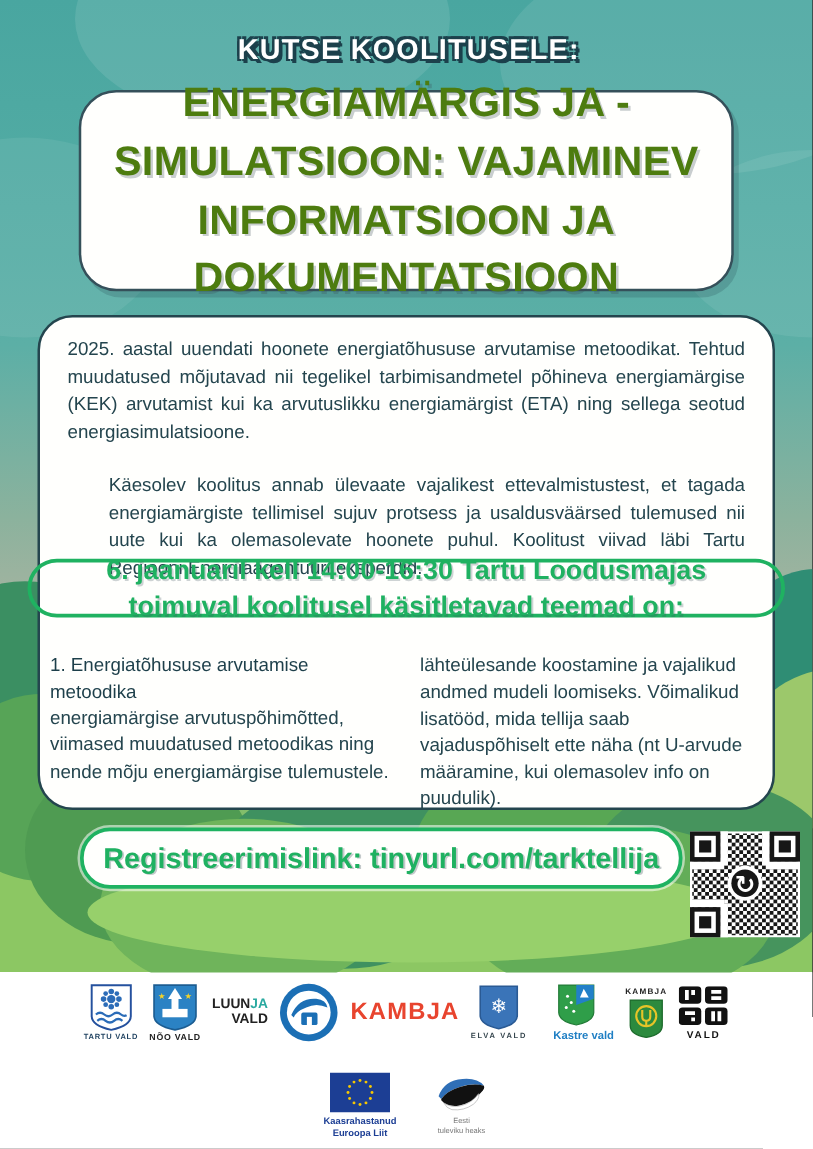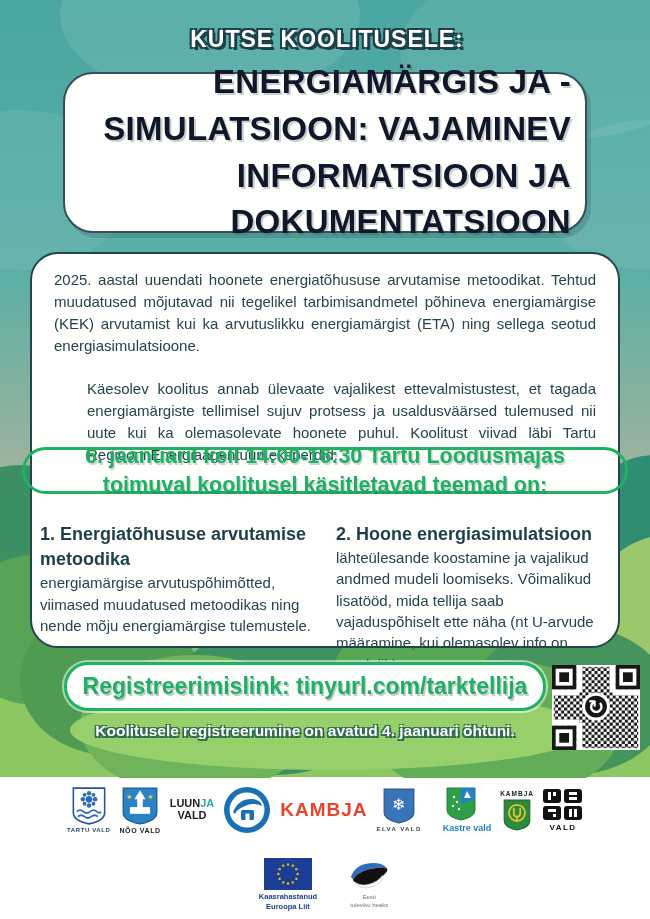--- a/index.html
+++ b/index.html
@@ -42,21 +42,21 @@
     z-index:4;
   }
   .title-box {
     position:absolute; left:63px; top:72px; width:524px; height:161px;
     background:#fffffd; border:2px solid #35505a; border-radius:30px;
     box-shadow:4px 5px 0 rgba(20,50,60,0.18);
     display:flex; align-items:center; justify-content:center; z-index:4;
     padding:0 14px;
   }
   .title-box h1 {
-    color:#0f172a; font-size:33px; line-height:1.42; text-align:right;
+    color:#4d7c0f; font-size:33px; line-height:1.42; text-align:center;
     font-weight:bold; letter-spacing:0.3px;
     text-shadow:2px 2px 0 rgba(60,80,90,0.28);
   }
   .card {
     position:absolute; left:30px; top:252px; width:590px; height:396px;
     background:#fffffd; border:2px solid #24454e; border-radius:28px;
     z-index:2; padding:15px 22px 0 22px;
   }
   .card p.body {
     color:#24454e; font-size:15px; line-height:1.47; text-align:justify;
@@ -69,21 +69,21 @@
   }
   .schedule-pill .banner-text {
     color:#1fb161; font-weight:bold; font-size:21.5px; line-height:1.33;
     text-align:center; width:560px;
     text-shadow:1.5px 1.5px 0 rgba(60,80,90,0.25);
   }
   .topics {
     position:absolute; left:40px; top:522px; width:570px; display:flex; gap:22px; z-index:3;
   }
   .topic { width:278px; }
-  .topic h3 { color:#1d3f4a; font-size:18px; font-weight:bold; line-height:1.4; }
+  .topic h3 { color:#1d3f4a; font-size:15px; font-weight:normal; line-height:1.4; }
   .topic p  { color:#24454e; font-size:15px; line-height:1.42; }
   .reg-pill {
     position:absolute; left:64px; top:662px; width:482px; height:49px;
     background:#fffffd; border:3px solid #1fb261; border-radius:24px;
     box-shadow:0 0 0 2px rgba(255,255,255,0.55);
     display:flex; align-items:center; justify-content:center; z-index:3; cursor:pointer;
   }
   .reg-pill span {
     color:#1fb161; font-weight:bold; font-size:23px;
     text-shadow:1.5px 1.5px 0 rgba(60,80,90,0.3);
@@ -101,21 +101,21 @@
   }
   .logo-row {
     position:absolute; left:0; top:8px; width:650px; display:flex;
     justify-content:center; align-items:center; gap:9px;
   }
   .logo-row2 { top:80px; gap:30px; }
   .logo { display:flex; flex-direction:column; align-items:center; gap:2px; }
   .logo-h { flex-direction:row; gap:6px; }
   .lg-label { font-size:6px; font-weight:bold; color:#1c3f5e; letter-spacing:0.6px; text-align:center; }
   .pre { white-space:pre-line; }
-  .luunja-txt { font-size:11px; font-weight:bold; color:#222; line-height:1.05; text-align:center; }
+  .luunja-txt { font-size:11px; font-weight:bold; color:#222; line-height:1.05; text-align:right; }
   .luunja-txt .ja { color:#2aa9a0; }
   .tol-label { font-size:8.5px; color:#333; line-height:1.25; text-align:left; }
   .tartu-word { color:#e8442e; font-weight:bold; font-size:19px; letter-spacing:1px; }
   .kastre-label { font-size:9px; font-weight:bold; color:#1f7fc4;padding-left:12px; }
   .kambja-label { font-size:6.5px; font-weight:bold; color:#222; letter-spacing:1px; }
   .peipsi-label { font-size:8px; font-weight:bold; color:#111; letter-spacing:1.5px; }
   .eu-label { font-size:7.5px; font-weight:bold; color:#1c3e94; text-align:center; line-height:1.3; }
   .ee-label { font-size:6px; color:#777; text-align:center; line-height:1.3; }
 </style>
 </head>
@@ -153,29 +153,27 @@
   <div class="schedule-pill">
     <div class="banner-text">6. jaanuaril kell 14:00-16:30 Tartu Loodusmajas toimuval koolitusel käsitletavad teemad on:</div>
   </div>
 
   <div class="topics">
     <div class="topic">
       <h3>1. Energiatõhususe arvutamise metoodika</h3>
       <p>energiamärgise arvutuspõhimõtted, viimased muudatused metoodikas ning nende mõju energiamärgise tulemustele.</p>
     </div>
     <div class="topic">
-      <h3>2. Hoone energiasimulatsioon</h3>
       <p>lähteülesande koostamine ja vajalikud andmed mudeli loomiseks. Võimalikud lisatööd, mida tellija saab vajaduspõhiselt ette näha (nt U-arvude määramine, kui olemasolev info on puudulik).</p>
     </div>
   </div>
 
   <div class="reg-pill">
     <span>Registreerimislink: tinyurl.com/tarktellija</span>
   </div>
-  <div class="reg-note">Koolitusele registreerumine on avatud 4. jaanuari õhtuni.</div>
 
   <div class="qr">
     <svg width="88" height="85" viewBox="0 0 29 28" xmlns="http://www.w3.org/2000/svg">
       <defs>
         <pattern id="qm" width="2" height="2" patternUnits="userSpaceOnUse">
           <rect width="1" height="1" fill="#161616"></rect>
           <rect x="1" y="1" width="1" height="1" fill="#161616"></rect>
         </pattern>
       </defs>
       <rect width="29" height="28" fill="#fff"></rect>

